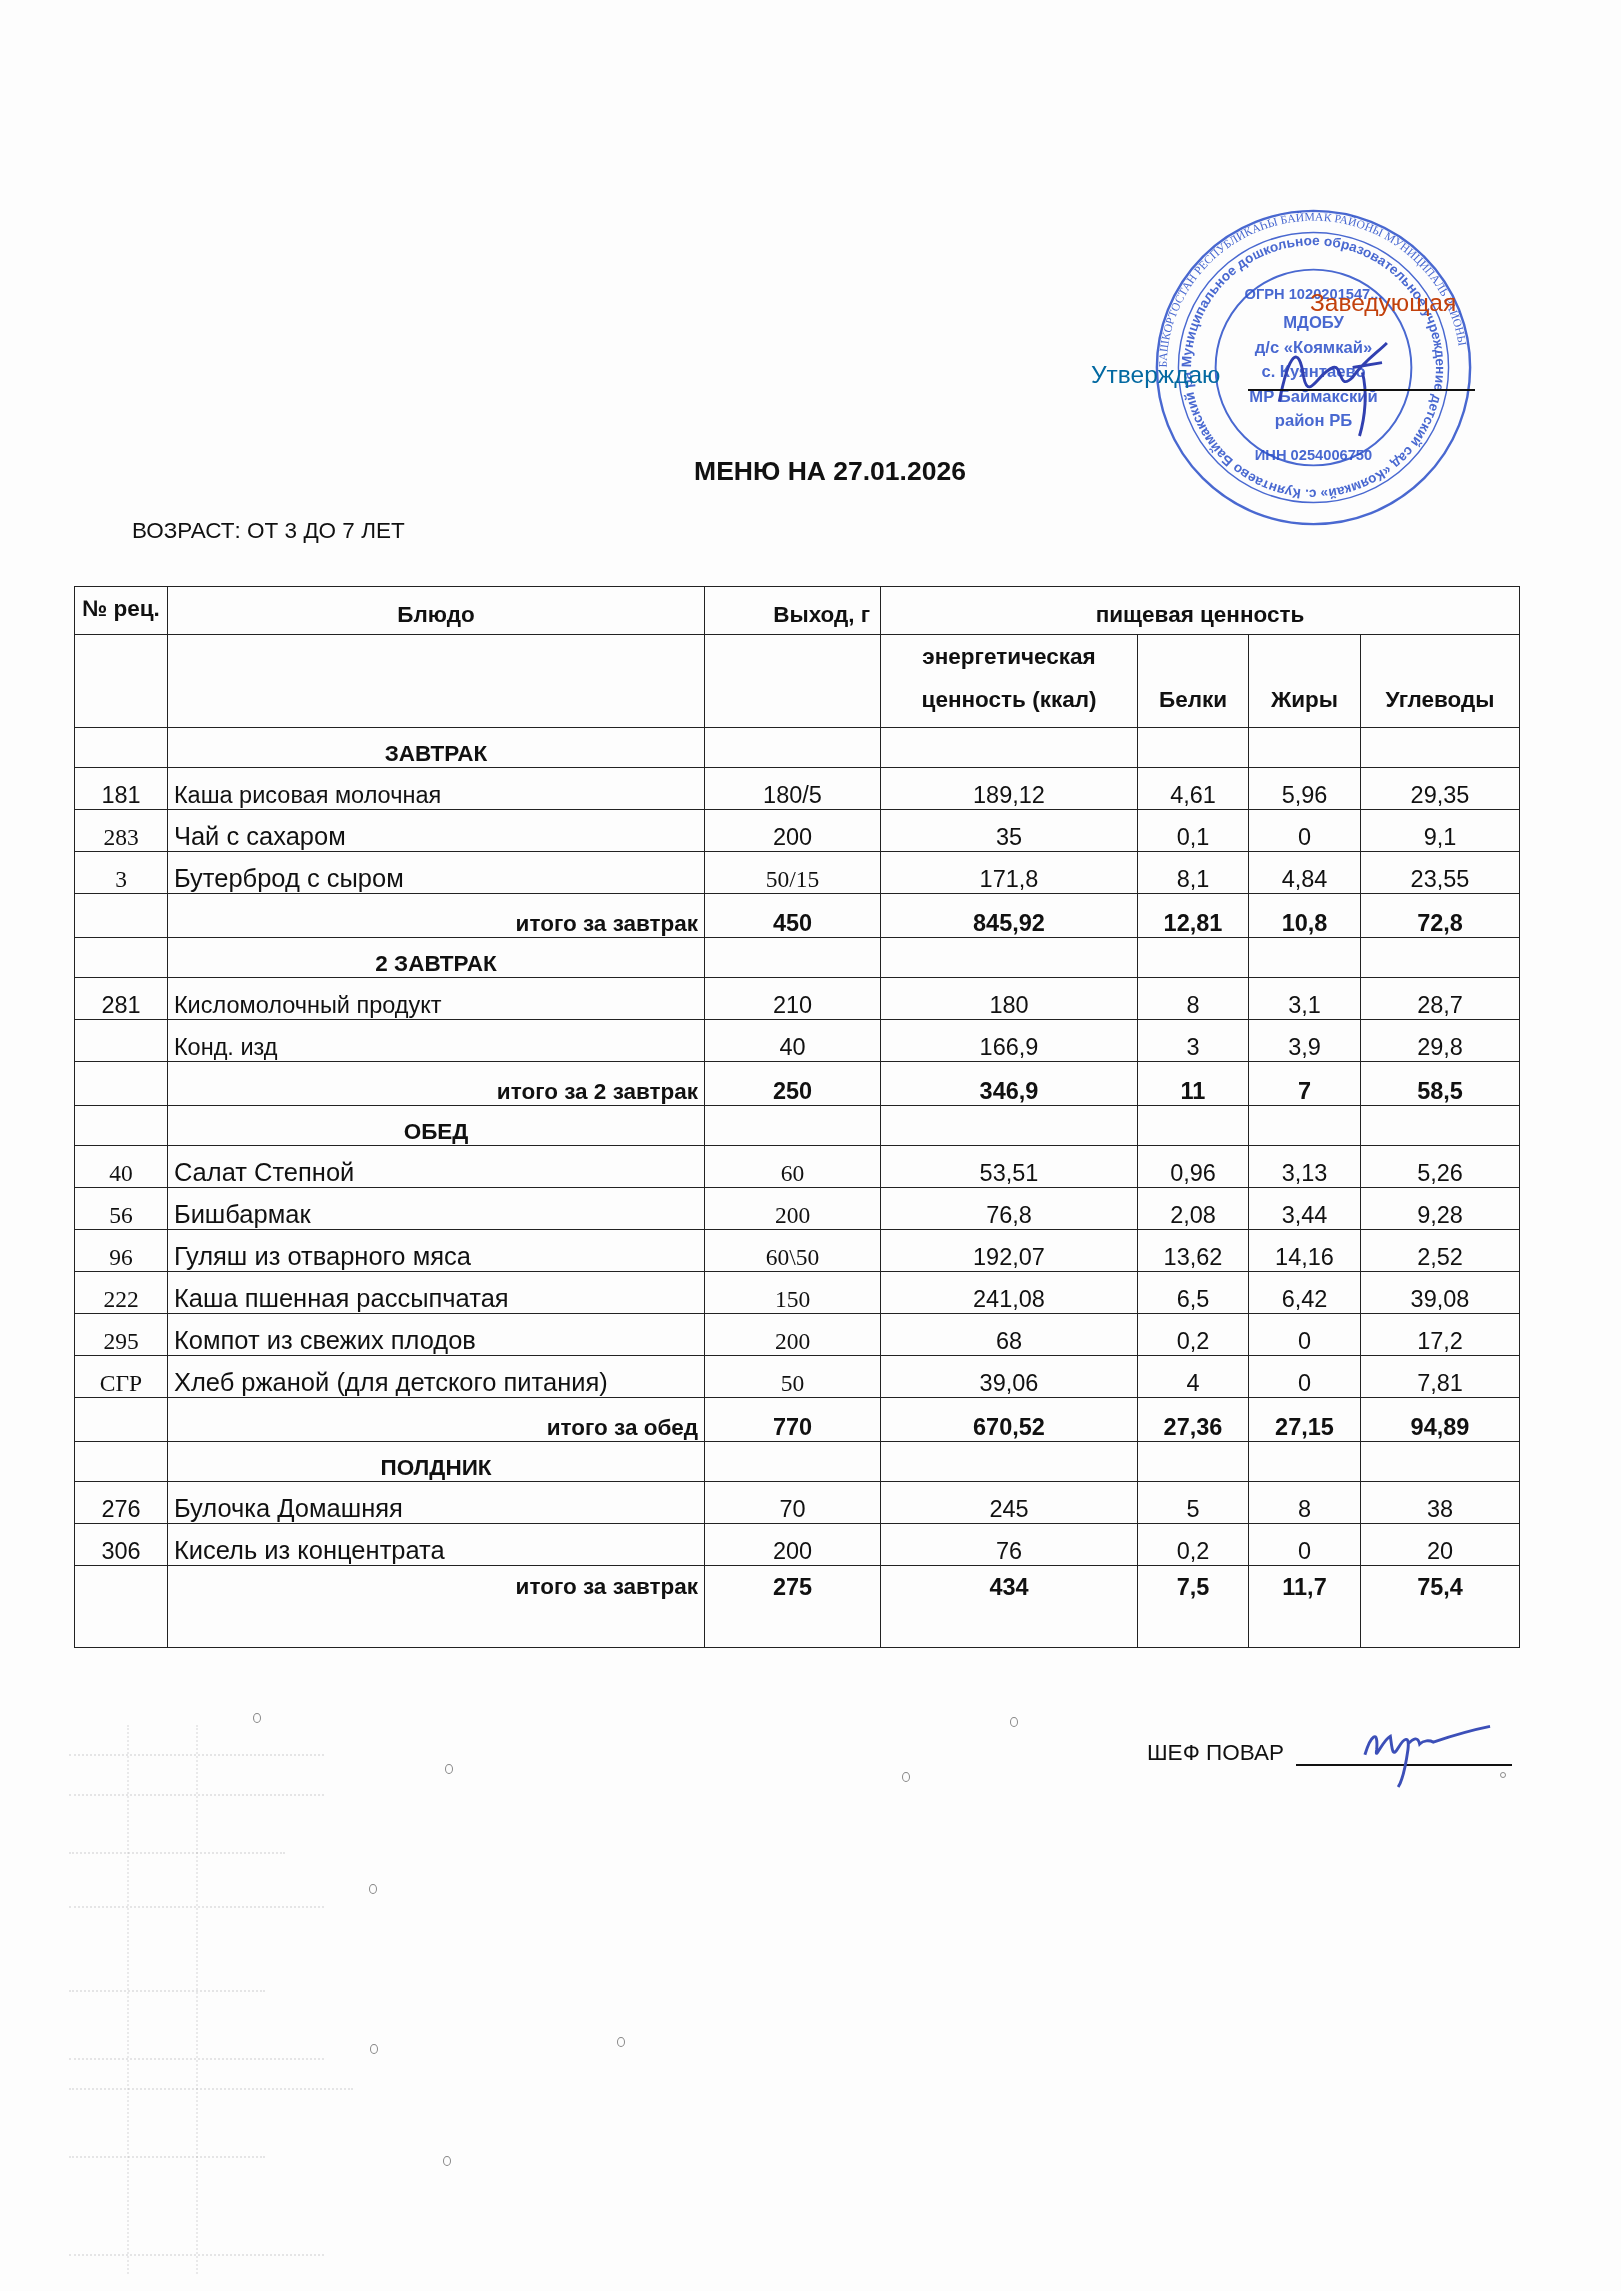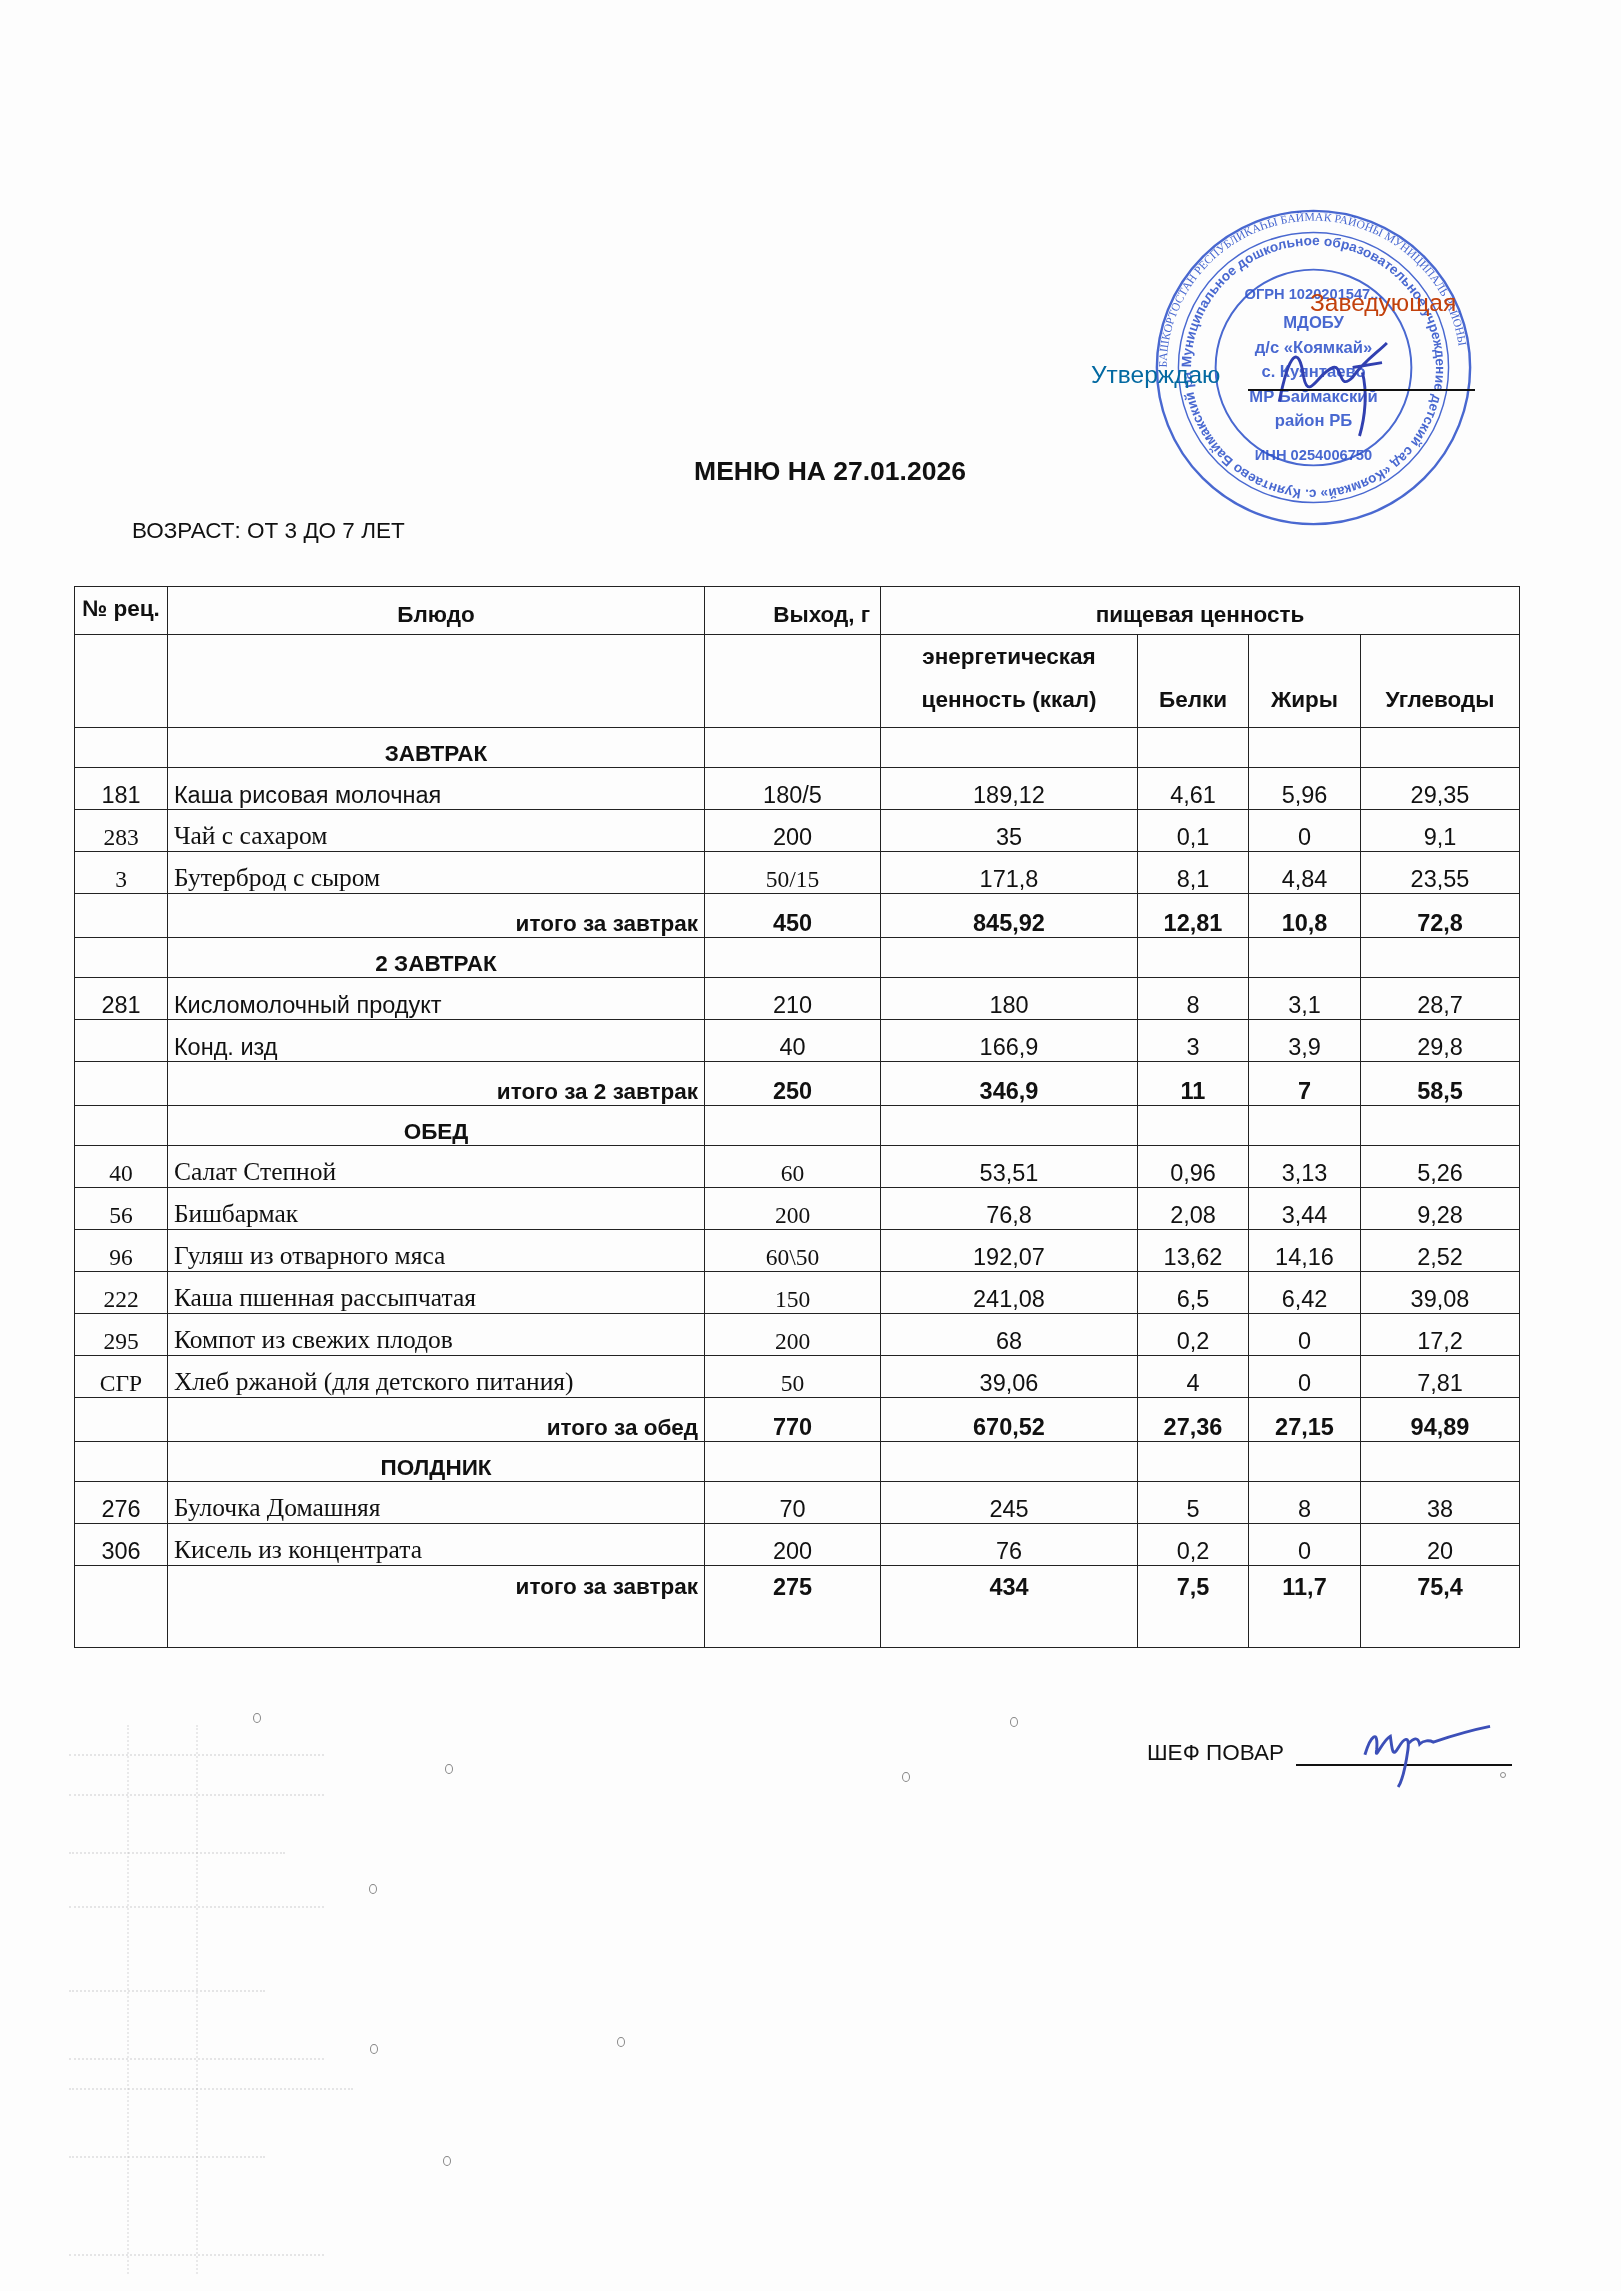--- a/index.html
+++ b/index.html
@@ -37,21 +37,21 @@
   }
   table.menu td, table.menu th {
     border: 1.5px solid #222; padding: 0 5.9px; height: 41px; vertical-align: bottom;
     overflow: hidden; white-space: nowrap;
   }
   table.menu th { font-weight: bold; font-size: 22.5px; text-align: center; padding-bottom: 5.9px; }
   .h-top th { height: 78px; }
   .h-sub th { height: 74px; line-height: 43px; margin-top: 21px; }
   td.num { text-align: center; font-family: "Liberation Serif", serif; font-size: 23.5px; }
   td.num.sans { font-family: "Liberation Sans", sans-serif; }
-  td.dish { text-align: left; font-family: Liberation Serif, serif; font-size: 25.5px; padding-left: 9.8px; }
+  td.dish { text-align: left; font-family: Liberation Sans, sans-serif; font-size: 25.5px; padding-left: 9.8px; }
   td.dish.sans { font-family: "Liberation Sans", sans-serif; font-size: 23.5px; }
   td.val { text-align: center; font-family: "Liberation Sans", sans-serif; font-size: 23.5px; }
   td.val.serif { font-family: "Liberation Serif", serif; }
   tr.section td { height: 39px; }
   td.section-label { text-align: center; font-weight: bold; font-size: 22.5px; }
   tr.total td { font-weight: bold; height: 43px; }
   td.total-label { text-align: right; font-size: 22.5px; padding-right: 7.8px; }
   tr.total.last td { height: 73px; vertical-align: top; padding-top: 7.8px; }
   tr.total td.bold-val { font-family: "Liberation Sans", sans-serif; }
 

